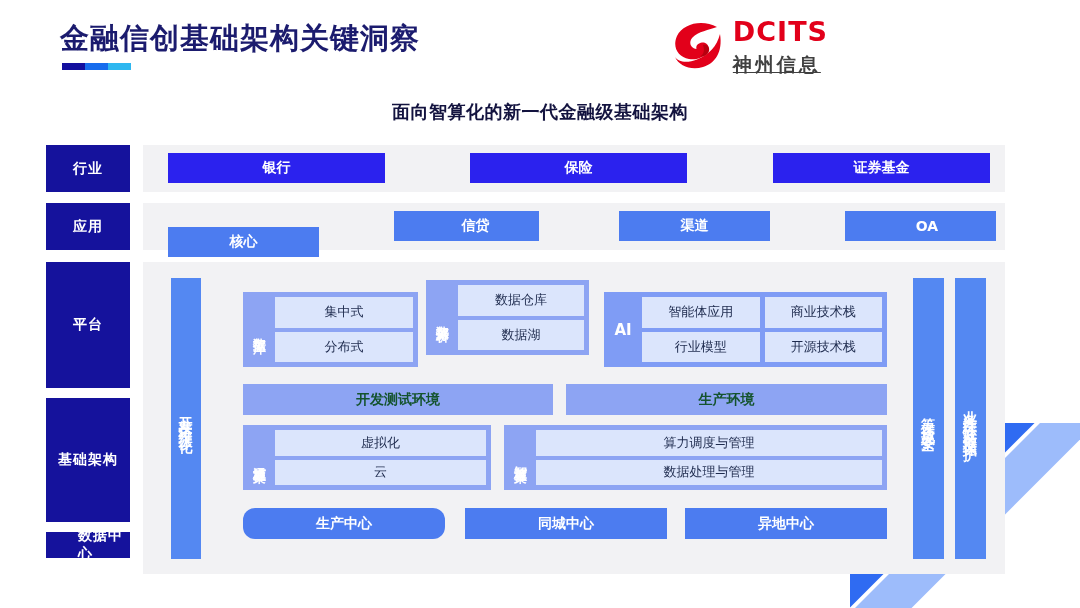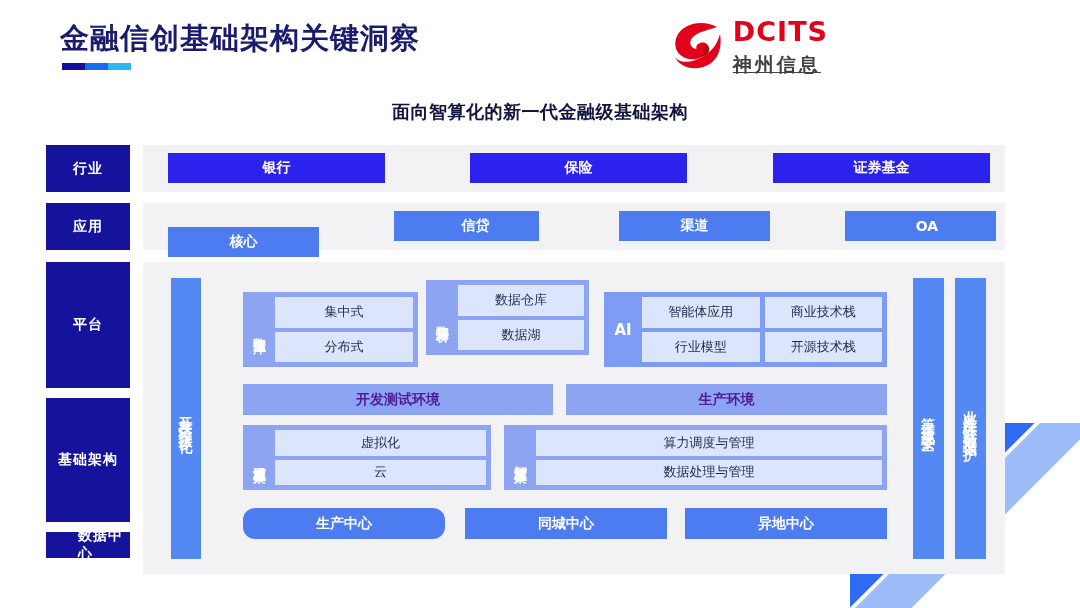--- a/index.html
+++ b/index.html
@@ -154,21 +154,21 @@
   }
 
   #grp-db    { left: 100px; top: 30px; width: 175px; height: 75px; }
   #grp-da    { left: 283px; top: 18px; width: 163px; height: 75px; }
   #grp-ai    { left: 461px; top: 30px; width: 283px; height: 75px; background: #7f9cf5; }
   #grp-ai .group-label { font-size: 15px; writing-mode: horizontal-tb; width: 28px; flex: 0 0 28px; letter-spacing: 0; }
 
   .envbar {
     position: absolute;
     background: #8da4f3;
-    color: #4c1d95; font-weight: bold; font-size: 14px;
+    color: #14532d; font-weight: bold; font-size: 14px;
     display: flex; align-items: center; justify-content: center;
     font-family: "DejaVu Sans", sans-serif;
   }
   #env-dev  { left: 100px; top: 122px; width: 310px; height: 31px; }
   #env-prod { left: 423px; top: 122px; width: 321px; height: 31px; }
 
   #grp-general { left: 100px; top: 163px; width: 248px; height: 65px; }
   #grp-intel   { left: 361px; top: 163px; width: 383px; height: 65px; }
   #grp-intel .group-body { flex-direction: row; gap: 43px; }
   #grp-intel .stack { flex: 1; display: flex; flex-direction: column; gap: 4px; }

